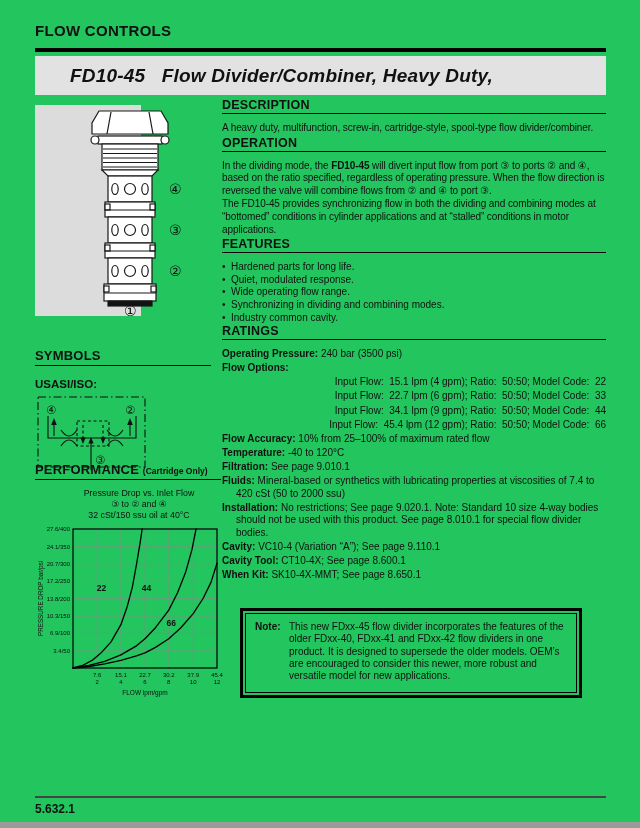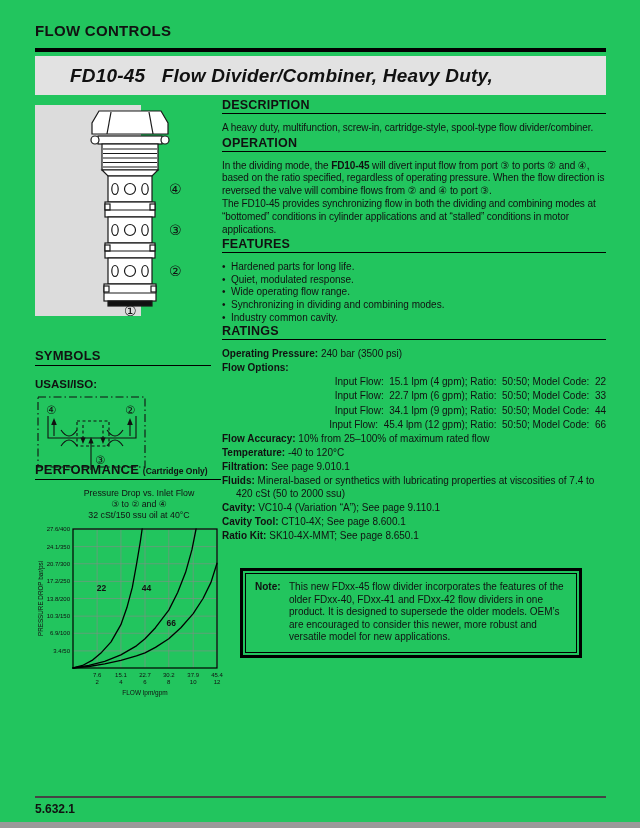--- a/index.html
+++ b/index.html
@@ -247,23 +247,24 @@
       <div class="rrow"><span class="b">Operating Pressure:</span><span> 240 bar (3500 psi)</span></div>
       <div class="rrow"><span class="b">Flow Options:</span><span></span></div>
       <div class="rrow ind"><span>Input Flow:  15.1 lpm (4 gpm); Ratio:  50:50; Model Code:  22</span></div>
       <div class="rrow ind"><span>Input Flow:  22.7 lpm (6 gpm); Ratio:  50:50; Model Code:  33</span></div>
       <div class="rrow ind"><span>Input Flow:  34.1 lpm (9 gpm); Ratio:  50:50; Model Code:  44</span></div>
       <div class="rrow ind"><span>Input Flow:  45.4 lpm (12 gpm); Ratio:  50:50; Model Code:  66</span></div>
       <div class="rrow"><span class="b">Flow Accuracy:</span><span> 10% from 25–100% of maximum rated flow</span></div>
       <div class="rrow"><span class="b">Temperature:</span><span> -40 to 120°C</span></div>
       <div class="rrow"><span class="b">Filtration:</span><span> See page 9.010.1</span></div>
       <div class="rrow"><span class="b">Fluids:</span><span> Mineral-based or synthetics with lubricating properties at viscosities of 7.4 to 420 cSt (50 to 2000 ssu)</span></div>
+      <div class="rrow"><span class="b">Installation:</span><span> No restrictions; See page 9.020.1. Note: Standard 10 size 4-way bodies should not be used with this product. See page 8.010.1 for special flow divider bodies.</span></div>
       <div class="rrow"><span class="b">Cavity:</span><span> VC10-4 (Variation “A”); See page 9.110.1</span></div>
       <div class="rrow"><span class="b">Cavity Tool:</span><span> CT10-4X; See page 8.600.1</span></div>
-      <div class="rrow"><span class="b">Ratio Kit:</span><span> SK10-4X-MMT; See page 8.650.1</span></div>
+      <div class="rrow"><span class="b">When Kit:</span><span> SK10-4X-MMT; See page 8.650.1</span></div>
     </div>
 
     <div class="notebox">
       <div class="inner">
         <span class="nl">Note:</span>
         <span>This new FDxx-45 flow divider incorporates the features of the older FDxx-40, FDxx-41 and FDxx-42 flow dividers in one product. It is designed to supersede the older models. OEM’s are encouraged to consider this newer, more robust and versatile model for new applications.</span>
       </div>
     </div>
   </div>
 

